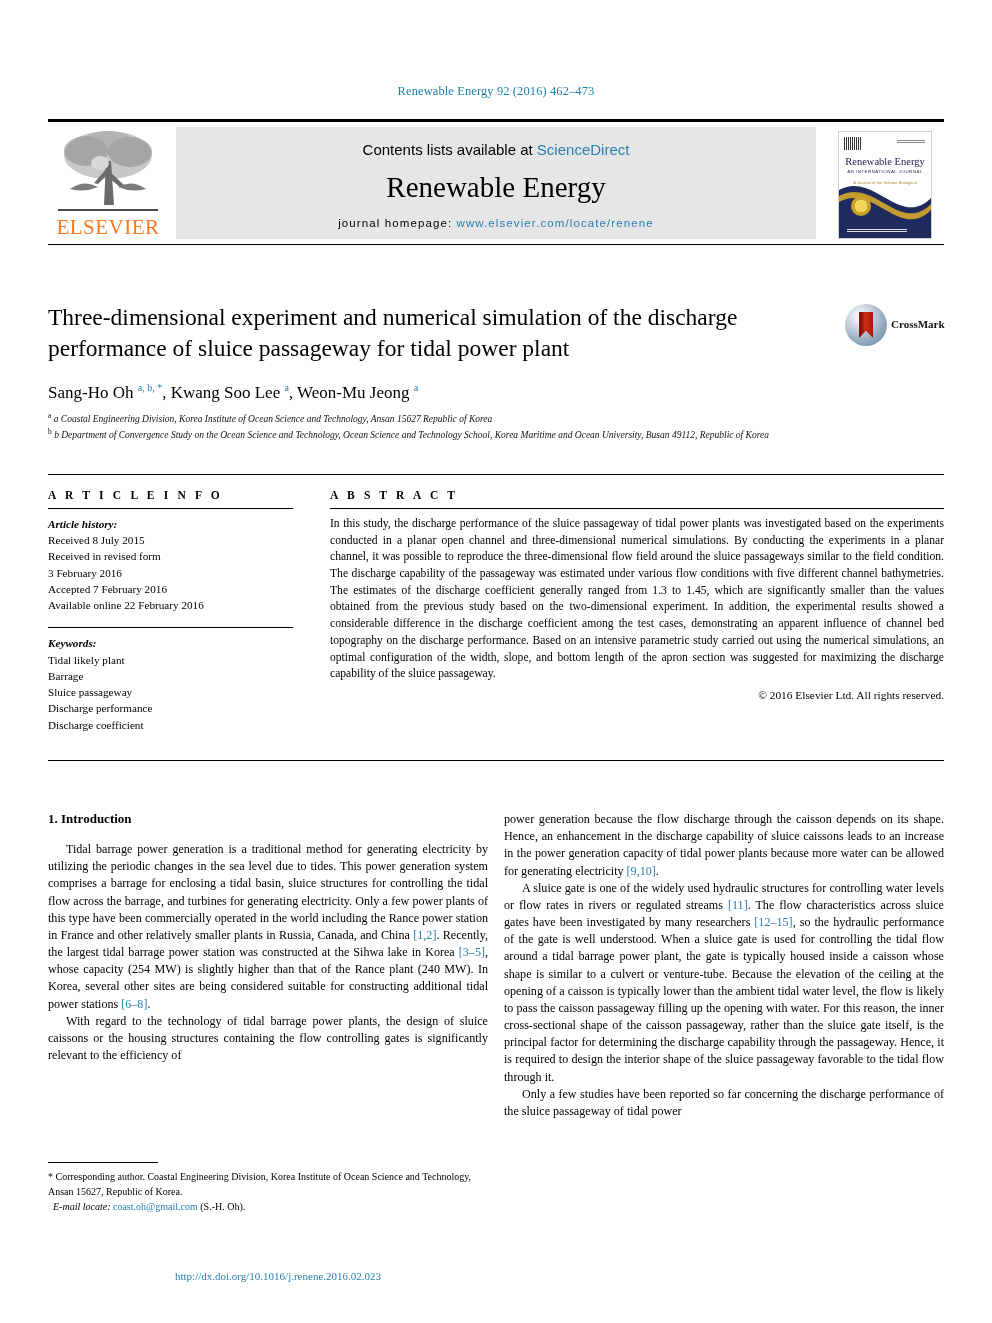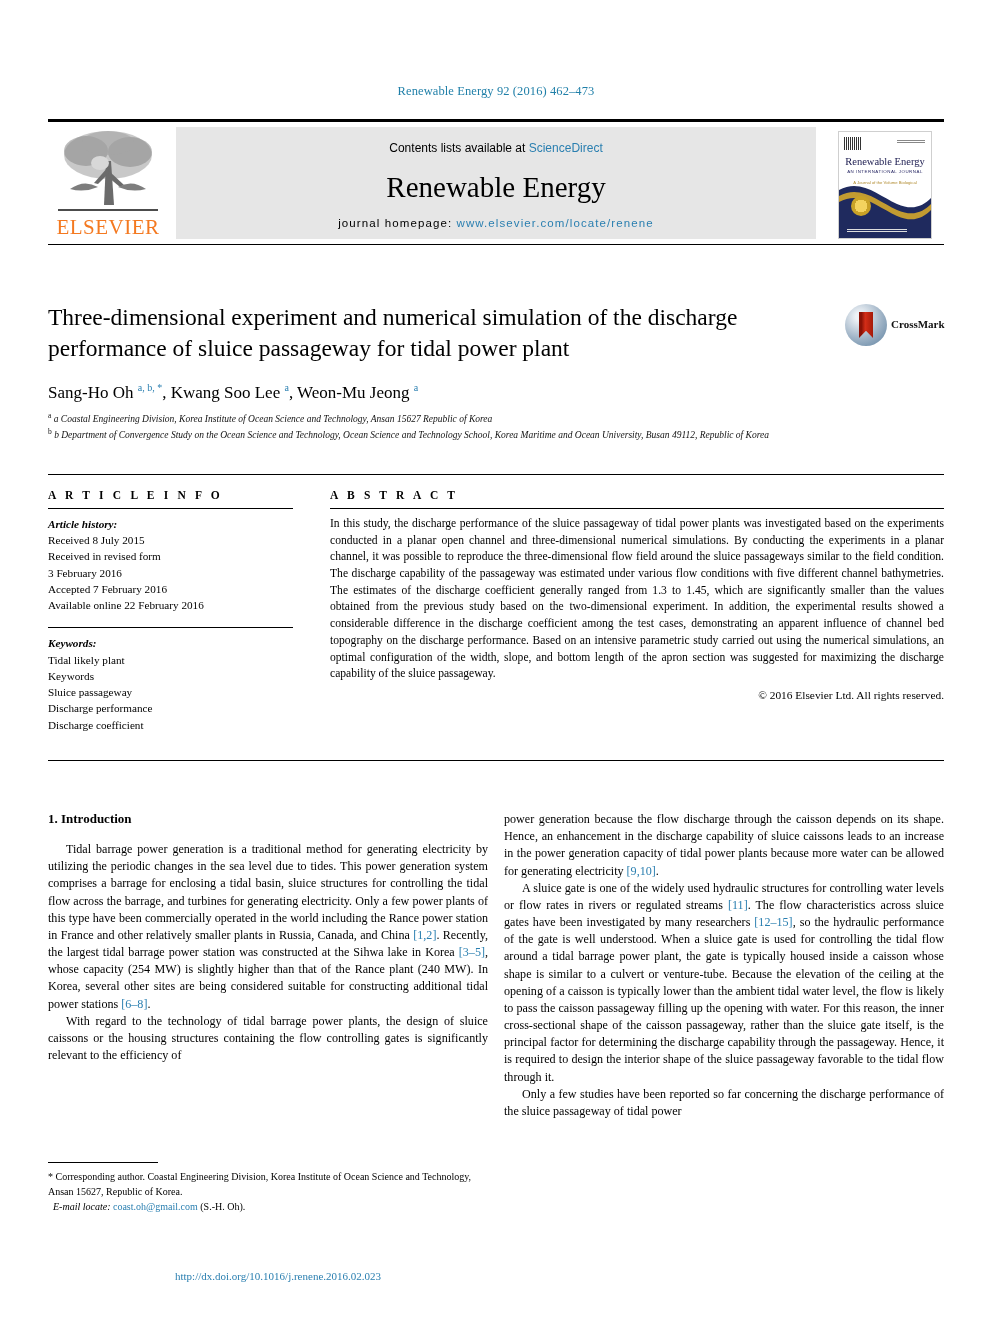--- a/index.html
+++ b/index.html
@@ -98,21 +98,21 @@
     height: 112px;
     background: #e6e6e6;
   }
   .contents-line {
     position: absolute;
     top: 14px;
     left: 0;
     width: 640px;
     text-align: center;
     font-family: "Liberation Sans", sans-serif;
-    font-size: 12px;
+    font-size: 15px;
     color: #000;
   }
   .contents-line .sd {
     color: #2a7fb0;
   }
   .journal-title {
     position: absolute;
     top: 44px;
     left: 0;
     width: 640px;
@@ -489,21 +489,21 @@
       <div>Received 8 July 2015</div>
       <div>Received in revised form</div>
       <div>3 February 2016</div>
       <div>Accepted 7 February 2016</div>
       <div>Available online 22 February 2016</div>
     </div>
     <div class="thin-rule kw-block"></div>
     <div class="info-body">
       <div class="lead">Keywords:</div>
       <div>Tidal likely plant</div>
-      <div>Keywords</div>
+      <div>Barrage</div>
       <div>Sluice passageway</div>
       <div>Discharge performance</div>
       <div>Discharge coefficient</div>
     </div>
   </div>
 
   <div class="abstract-col">
     <div class="section-tag">A B S T R A C T</div>
     <div class="thin-rule"></div>
     <div class="abstract-body">In this study, the discharge performance of the sluice passageway of tidal power plants was investigated based on the experiments conducted in a planar open channel and three-dimensional numerical simulations. By conducting the experiments in a planar channel, it was possible to reproduce the three-dimensional flow field around the sluice passageways similar to the field condition. The discharge capability of the passageway was estimated under various flow conditions with five different channel bathymetries. The estimates of the discharge coefficient generally ranged from 1.3 to 1.45, which are significantly smaller than the values obtained from the previous study based on the two-dimensional experiment. In addition, the experimental results showed a considerable difference in the discharge coefficient among the test cases, demonstrating an apparent influence of channel bed topography on the discharge performance. Based on an intensive parametric study carried out using the numerical simulations, an optimal configuration of the width, slope, and bottom length of the apron section was suggested for maximizing the discharge capability of the sluice passageway.</div>

